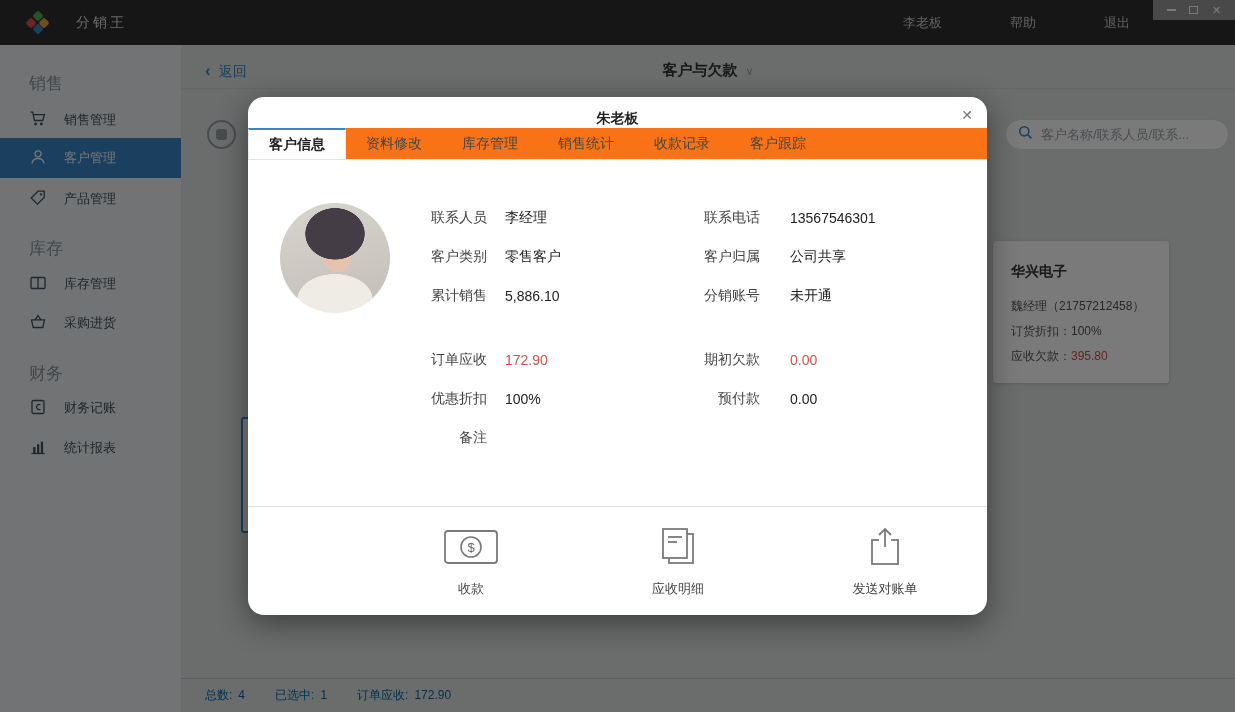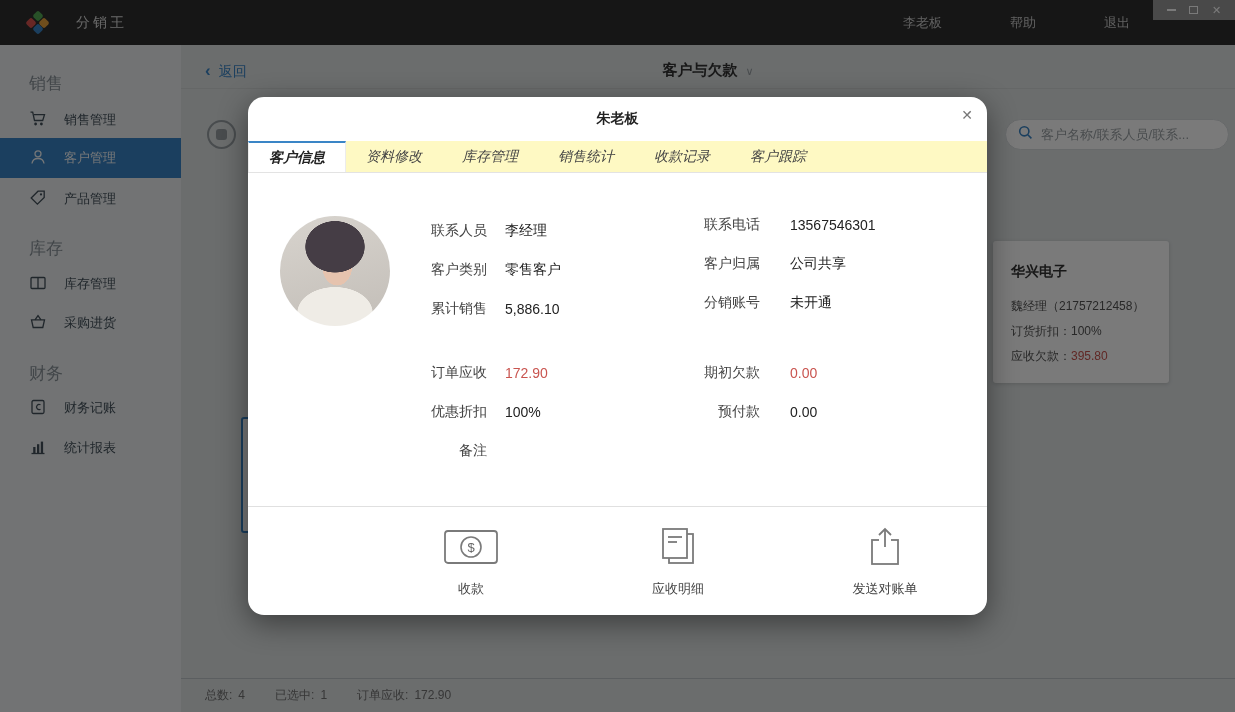--- a/index.html
+++ b/index.html
@@ -52,52 +52,52 @@
   .selected-card { position:absolute; left:60px; top:372px; width:200px; height:116px; background:#fff;
                    border:2px solid #3a85c6; border-radius:3px; }
 
   .bg-card { position:absolute; left:812px; top:196px; width:176px; height:142px; background:#fff;
              border-radius:3px; box-shadow:0 1px 4px rgba(0,0,0,0.15); padding:22px 16px 0 18px; cursor:pointer; }
   .bg-card .name { font-size:14px; font-weight:bold; color:#333; margin-bottom:17px; }
   .bg-card .line { font-size:12px; color:#555; margin-bottom:8px; white-space:nowrap; }
   .bg-card .debt { color:#c9544f; }
 
   .status-bar { position:absolute; left:0; right:0; bottom:0; height:34px; border-top:1px solid #bfc5c8;
-                display:flex; align-items:center; padding-left:24px; gap:10px; font-size:12px; color:#737373; }
+                display:flex; align-items:center; padding-left:24px; gap:10px; font-size:12px; color:#0369a1; }
   .status-bar .seg { margin-right:20px; }
   .status-bar b { font-weight:normal; margin-left:6px; }
 
   
   .overlay { position:absolute; inset:0; background:rgba(0,0,0,0.52); z-index:5; }
   .modal { position:absolute; left:248px; top:97px; width:739px; height:518px; background:#fff;
            border-radius:16px; box-shadow:0 8px 30px rgba(0,0,0,0.45); z-index:10; }
   .modal-title { text-align:center; padding-top:13px; font-size:14px; font-weight:bold; color:#222; }
   .modal-close { position:absolute; top:10px; right:14px; border:none; background:none; font-size:14px;
                  color:#777; cursor:pointer; font-family:inherit; }
-  .tabs { margin-top:13px; height:32px; display:flex; background:#fef9c3; border-bottom:1px solid #e3e3e3;font-style:italic; }
+  .tabs { height:32px; display:flex; background:#f97316; border-bottom:1px solid #e3e3e3; }
   .tab { padding:0 20px; line-height:30px; font-size:14px; color:#444; cursor:pointer; }
   .tab.active { background:#fff; border-top:2px solid #3a85c6; border-right:1px solid #ececec;
                 border-left:1px solid #ececec; line-height:28px; font-weight:bold; color:#222; }
 
   .modal-body { position:relative; height:334px; }
   .avatar { position:absolute; left:32px; top:43px; width:110px; height:110px; border-radius:50%;
             background:
               radial-gradient(30px 26px at 50% 28%, #453d45 98%, transparent),
               radial-gradient(15px 19px at 52% 46%, #e6c3ae 98%, transparent),
               radial-gradient(38px 26px at 50% 88%, #efece6 98%, transparent),
               linear-gradient(165deg, #d8d4ce, #c2bdb7); }
   .fcol { position:absolute; }
   .frow { height:39px; display:flex; align-items:center; font-size:14px; }
   .frow .lbl { width:84px; text-align:right; color:#444; }
   .frow .val { margin-left:18px; color:#222; }
   .fcol.right .frow .val { margin-left:30px; }
   .frow .val.red { color:#c9544f; }
   .col-l1 { left:155px; top:38px; }
   .col-l2 { left:155px; top:180px; }
-  .col-r1 { left:428px; top:32px; }
+  .col-r1 { left:428px; top:38px; }
   .col-r2 { left:428px; top:180px; }
 
   .modal-footer { position:absolute; left:0; right:0; bottom:0; height:109px; border-top:1px solid #e0e0e0; }
   .action { position:absolute; top:20px; width:110px; display:flex; flex-direction:column; align-items:center;
             gap:13px; cursor:pointer; }
   .action .alabel { font-size:13px; color:#444; }
   .act-1 { left:168px; } .act-2 { left:375px; } .act-3 { left:582px; }
   .aicon { width:56px; height:40px; display:flex; align-items:center; justify-content:center; }
 </style>
 </head>

